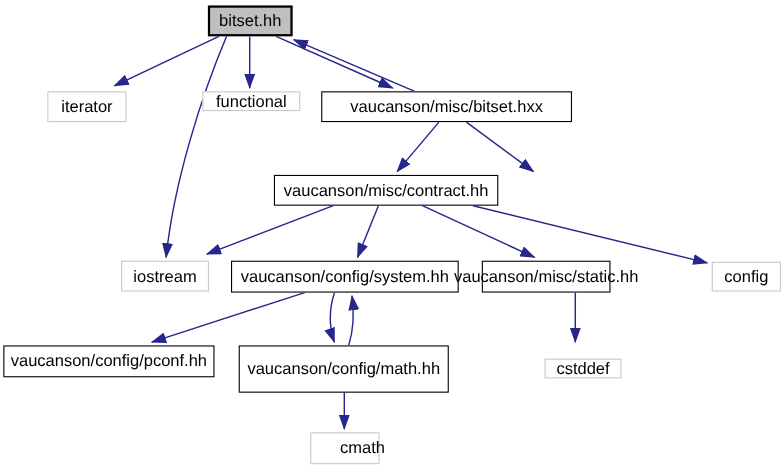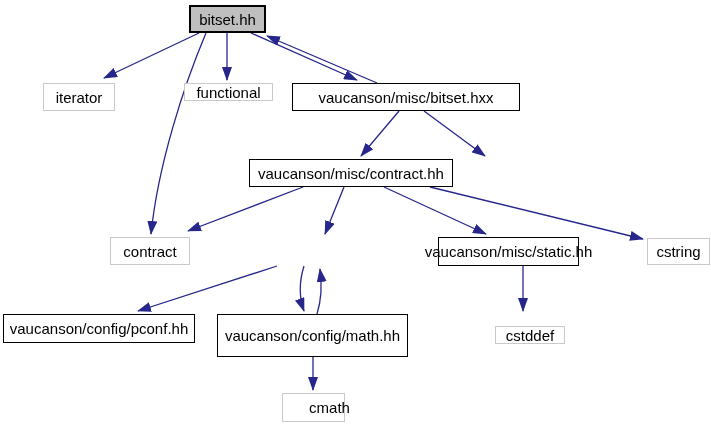--- a/index.html
+++ b/index.html
@@ -89,30 +89,33 @@
   <div class="node linked" style="left:292px; top:83px; width:228px; height:28px;">
     <span>vaucanson/misc/bitset.hxx</span>
   </div>
 
   <div class="node linked" style="left:249px; top:159px; width:204px; height:28px;">
     <span>vaucanson/misc/contract.hh</span>
   </div>
 
 
   <div class="node external" style="left:110px; top:237px; width:80px; height:28px;">
-    <span>contract</span>
+    <span>iostream</span>
   </div>
 
+  <div class="node linked" style="left:210px; top:237px; width:207px; height:29px;">
+    <span>vaucanson/config/system.hh</span>
+  </div>
 
-  <div class="node linked" style="left:438px; top:237px; width:141px; height:29px;">
+  <div class="node linked" style="left:438px; top:237px; width:117px; height:29px;">
     <span>vaucanson/misc/static.hh</span>
   </div>
 
   <div class="node external" style="left:647px; top:238px; width:63px; height:27px;">
-    <span>cstring</span>
+    <span>config</span>
   </div>
 
   <div class="node linked" style="left:3px; top:314px; width:192px; height:29px;">
     <span>vaucanson/config/pconf.hh</span>
   </div>
 
   <div class="node linked" style="left:217px; top:314px; width:191px; height:43px;">
     <span>vaucanson/config/math.hh</span>
   </div>
 

